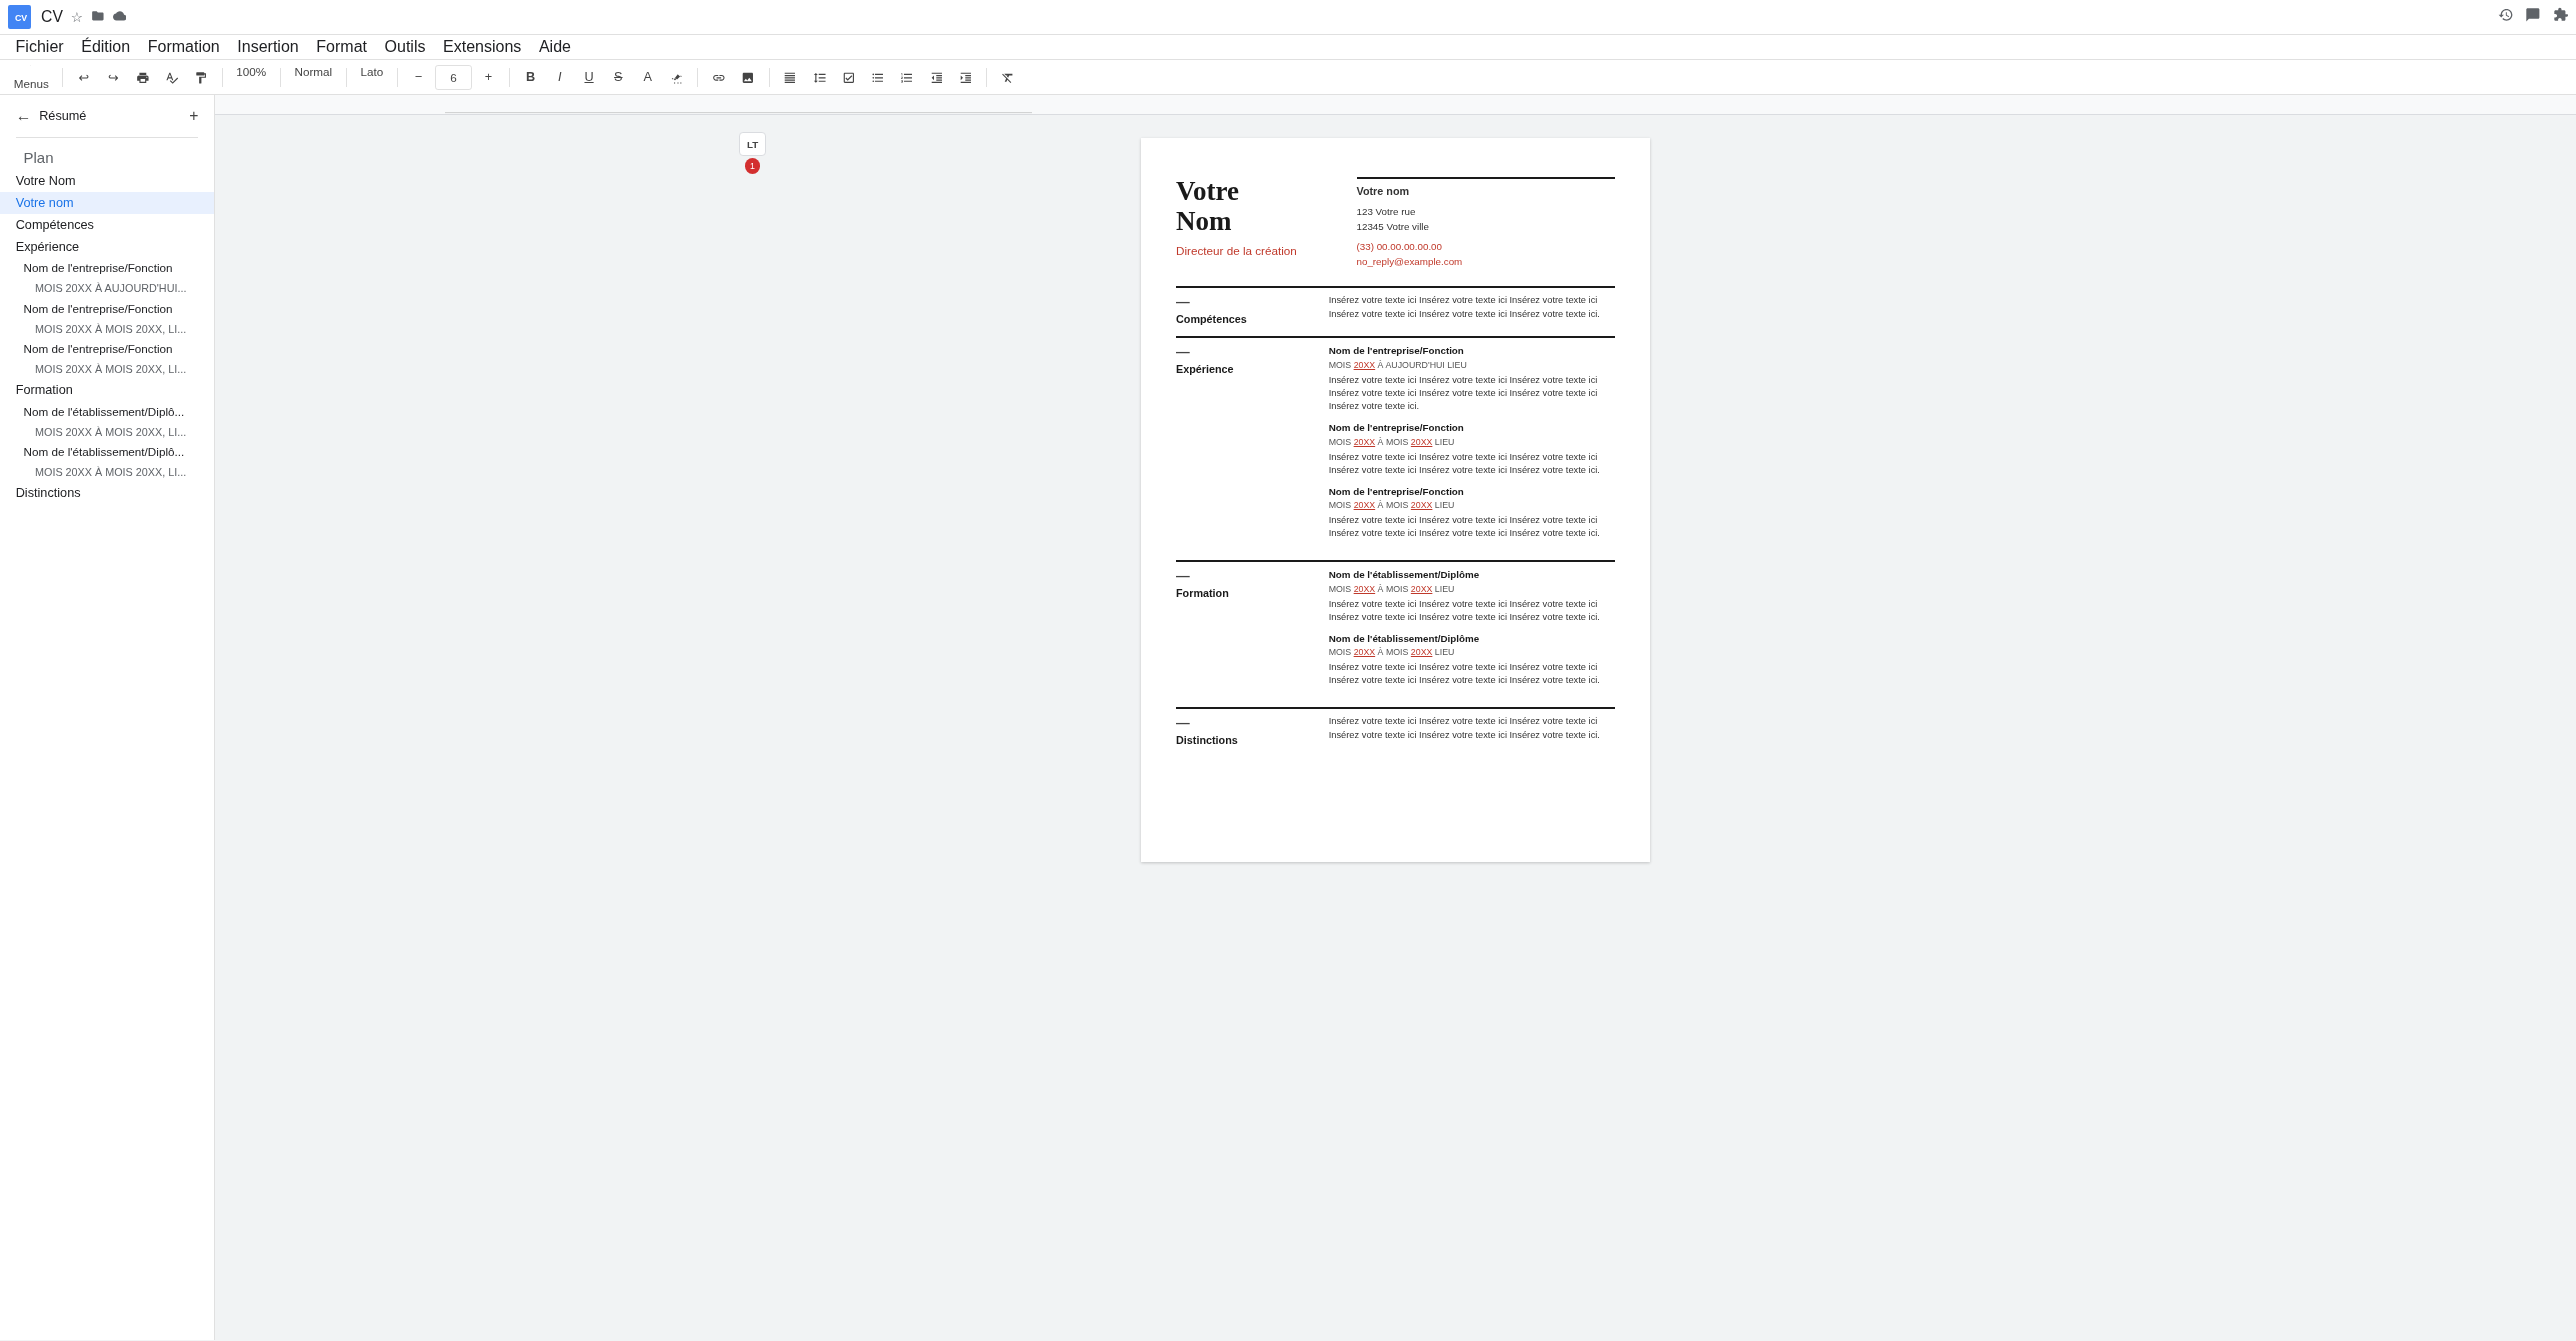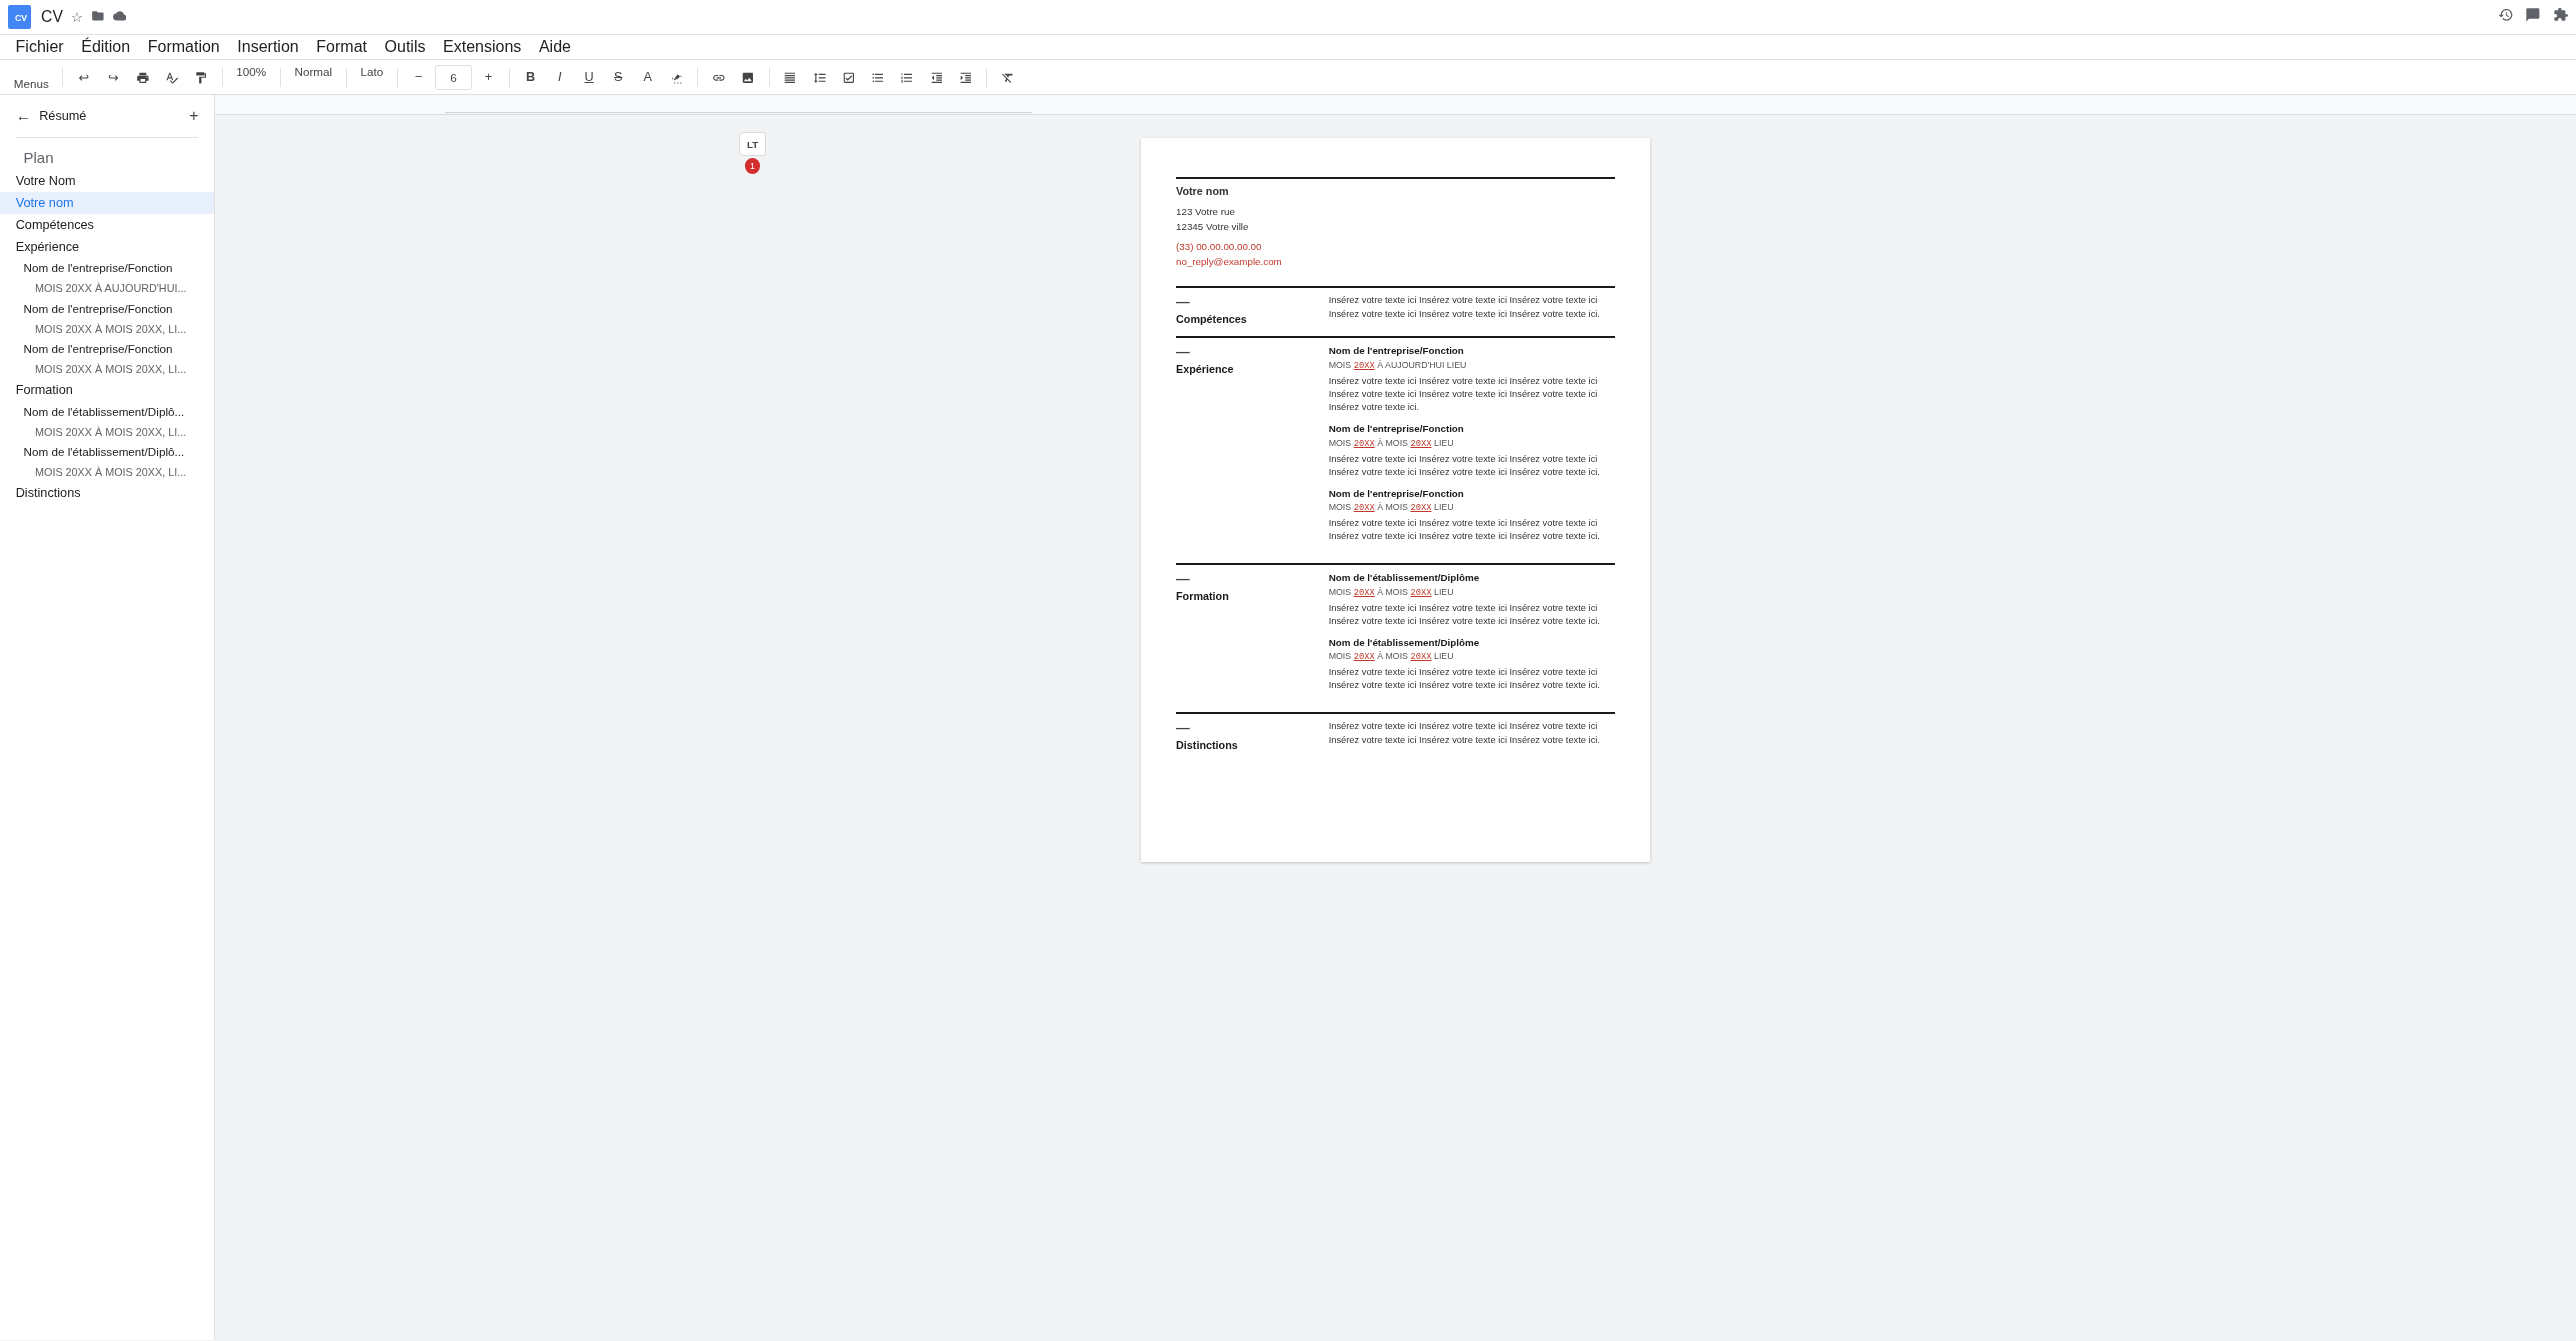--- a/index.html
+++ b/index.html
@@ -252,21 +252,21 @@
     .entry-title {
       font-size: 9.8px;
       font-weight: 700;
       color: #1a1a1a;
     }
     .entry-meta {
       font-size: 8.8px;
       color: #555;
       margin-bottom: 2px;
     }
-    .entry-meta a { color: #c0392b; text-decoration: underline; font-family: Liberation Mono, monospace; }
+    .entry-meta a { color: #c0392b; text-decoration: underline; }
     .entry-text {
       font-size: 9.3px;
       color: #333;
       line-height: 1.4;
       margin-bottom: 7.8px;
     }
   </style>
 </head>
 <body>
 
@@ -508,20 +508,27 @@
       <button class="lt-btn">
         <span>LT</span>
       </button>
       <div class="lt-badge">1</div>
     </div>
 
     <div style="margin-top:23.5px;">
       <div class="page">
 
         <div class="resume-header">
+          <div class="resume-name-block">
+            <div class="resume-name-large">
+              <span>Votre</span><br>
+              <span>Nom</span>
+            </div>
+            <div class="resume-subtitle">Directeur de la création</div>
+          </div>
           <div class="resume-contact-block">
             <div style="font-weight:700; font-size:10.8px; margin-bottom:2.9px;">Votre nom</div>
             <div>123 Votre rue</div>
             <div>12345 Votre ville</div>
             <div style="margin-top:3.9px;">
               <span class="resume-contact-link">(33) 00.00.00.00.00</span>
             </div>
             <div>
               <span class="resume-contact-link">no_reply@example.com</span>
             </div>

